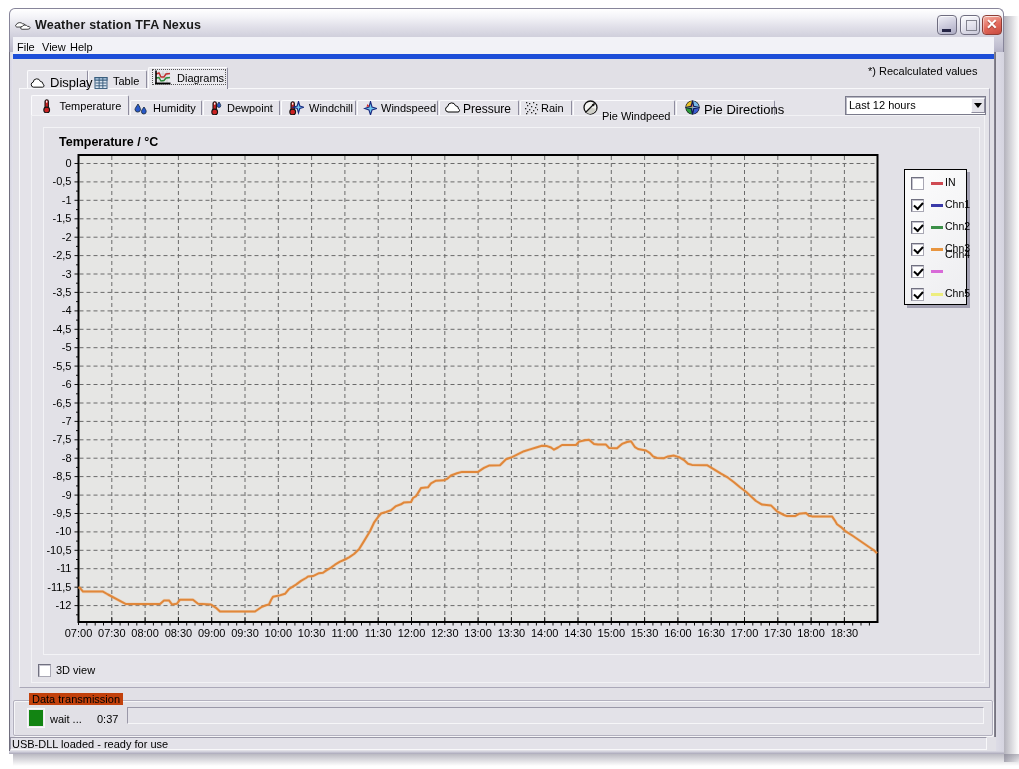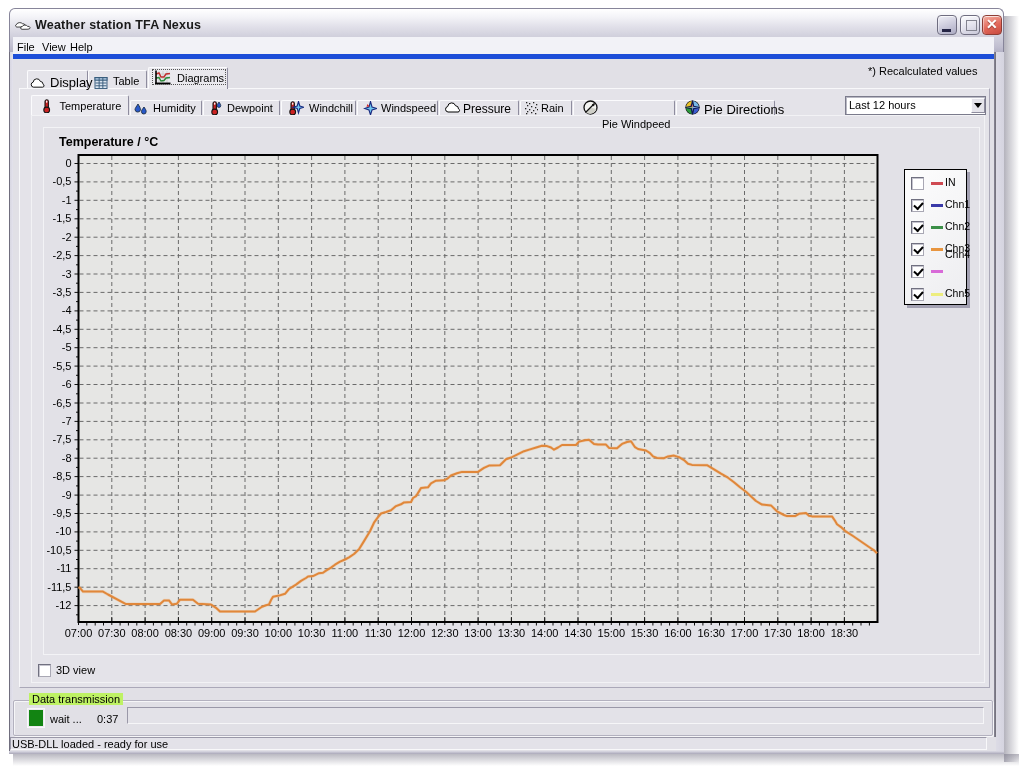--- a/index.html
+++ b/index.html
@@ -185,21 +185,21 @@
           <path d="M5,5 A3.5,3.5 0 0 1 7.5,4 L7.5,7.5 z" fill="#d03030"></path>
           <path d="M7.5,0.5 L8.7,6.3 L14.5,7.5 L8.7,8.7 L7.5,14.5 L6.3,8.7 L0.5,7.5 L6.3,6.3 z" fill="none" stroke="#101a50" stroke-width="1.2"></path>
         </svg>
 <div style="position:absolute;left:46.5px;top:41px;font-size:11px;z-index:6">Temperature</div>
 <div style="position:absolute;left:140.0px;top:43px;font-size:11px;z-index:6">Humidity</div>
 <div style="position:absolute;left:214.0px;top:43px;font-size:11px;z-index:6">Dewpoint</div>
 <div style="position:absolute;left:296.0px;top:43px;font-size:11px;z-index:6">Windchill</div>
 <div style="position:absolute;left:368.0px;top:43px;font-size:11px;z-index:6">Windspeed</div>
 <div style="position:absolute;left:450.0px;top:43px;font-size:12px;z-index:6">Pressure</div>
 <div style="position:absolute;left:528.0px;top:43px;font-size:11px;z-index:6">Rain</div>
-<div style="position:absolute;left:589.0px;top:59px;font-size:11px;z-index:6">Pie Windpeed</div>
+<div style="position:absolute;left:589.0px;top:51px;font-size:11px;z-index:6">Pie Windpeed</div>
 <div style="position:absolute;left:691.0px;top:43px;font-size:13px;z-index:6">Pie Directions</div>
 <div style="position:absolute;left:832px;top:37px;width:141px;height:19px;background:#fff;border:1px solid #7b7b8c;box-shadow:inset 1px 1px 0 #b9b9c4;z-index:6"></div>
 <div style="position:absolute;left:836px;top:40px;font-size:11px;z-index:7">Last 12 hours</div>
 <div style="position:absolute;left:958px;top:39px;width:14px;height:15px;background:#e4e3ea;border:1px solid #8e8c9e;border-top-color:#fbfbfd;border-left-color:#fbfbfd;z-index:7"></div>
 <div style="position:absolute;left:961px;top:44px;width:0;height:0;border-left:4px solid transparent;border-right:4px solid transparent;border-top:5px solid #000;z-index:8"></div>
 <div style="position:absolute;left:18px;top:56px;width:954px;height:568px;background:#e4e3e9;border:1px solid #f2f2f5;z-index:1"></div>
 <div style="position:absolute;left:30px;top:68px;width:937px;height:528px;background:#e2e1e7;border:1px solid #f3f3f6;z-index:2"></div>
 <div style="position:absolute;left:46px;top:76px;font-size:12.5px;font-weight:bold;z-index:3">Temperature / °C</div>
 <div style="position:absolute;left:30px;top:68px;z-index:3"><svg id="chart" width="937" height="528" viewBox="0 0 937 528">
 <rect x="35.5" y="28.0" width="799.0" height="467.0" fill="#e6e6e4"></rect>
@@ -473,21 +473,21 @@
 <div class="cb chk" style="left:6px;top:95px"></div>
           <div style="position:absolute;left:26px;top:100px;width:12px;height:3px;background:#d86ad8"></div>
           <div style="position:absolute;left:40px;top:78px;font-size:10.5px">Chn4</div>
 <div class="cb chk" style="left:6px;top:118px"></div>
           <div style="position:absolute;left:26px;top:123px;width:12px;height:3px;background:#eded7e"></div>
           <div style="position:absolute;left:40px;top:117px;font-size:10.5px">Chn5</div>
         </div>
 <div class="cb" style="left:25px;top:605px;z-index:3"></div>
 <div style="position:absolute;left:43px;top:605px;font-size:11px;z-index:3">3D view</div>
 <div style="position:absolute;left:0px;top:641px;width:980px;height:36px;border:1px solid #b3b1bf;box-shadow:inset 1px 1px 0 #f6f6f8, 1px 1px 0 #f6f6f8;border-radius:2px;z-index:2"></div>
-<div style="position:absolute;left:16px;top:634px;font-size:11px;background:#bef264;padding:0 3px;z-index:3">Data transmission</div>
+<div style="position:absolute;left:16px;top:634px;font-size:11px;background:#c2410c;padding:0 3px;z-index:3">Data transmission</div>
 <div style="position:absolute;left:14px;top:649px;width:18px;height:20px;background:#eceaf0;border:1px solid #f8f8fa;z-index:3"></div>
 <div style="position:absolute;left:16px;top:651px;width:14px;height:16px;background:#128412;z-index:4"></div>
 <div style="position:absolute;left:37px;top:654px;font-size:11px;z-index:3">wait ...</div>
 <div style="position:absolute;left:84px;top:654px;font-size:11px;z-index:3">0:37</div>
 <div style="position:absolute;left:114px;top:648px;width:857px;height:17px;background:#e3e2e8;border:1px solid #9a98a8;border-bottom-color:#f6f6f8;border-right-color:#f6f6f8;z-index:3"></div>
  </div>
  <div id="sbar" style="left:1px;top:729px;height:14px;width:986px">
  <div style="position:absolute;left:0;top:0;width:977px;height:13px;border:1px solid #9a98a8;border-bottom-color:#f8f8fa;border-right-color:#f8f8fa;background:#e3e2e9"></div>
  <div style="position:absolute;left:2px;top:1px;font-size:11px">USB-DLL loaded - ready for use</div>
  </div>

